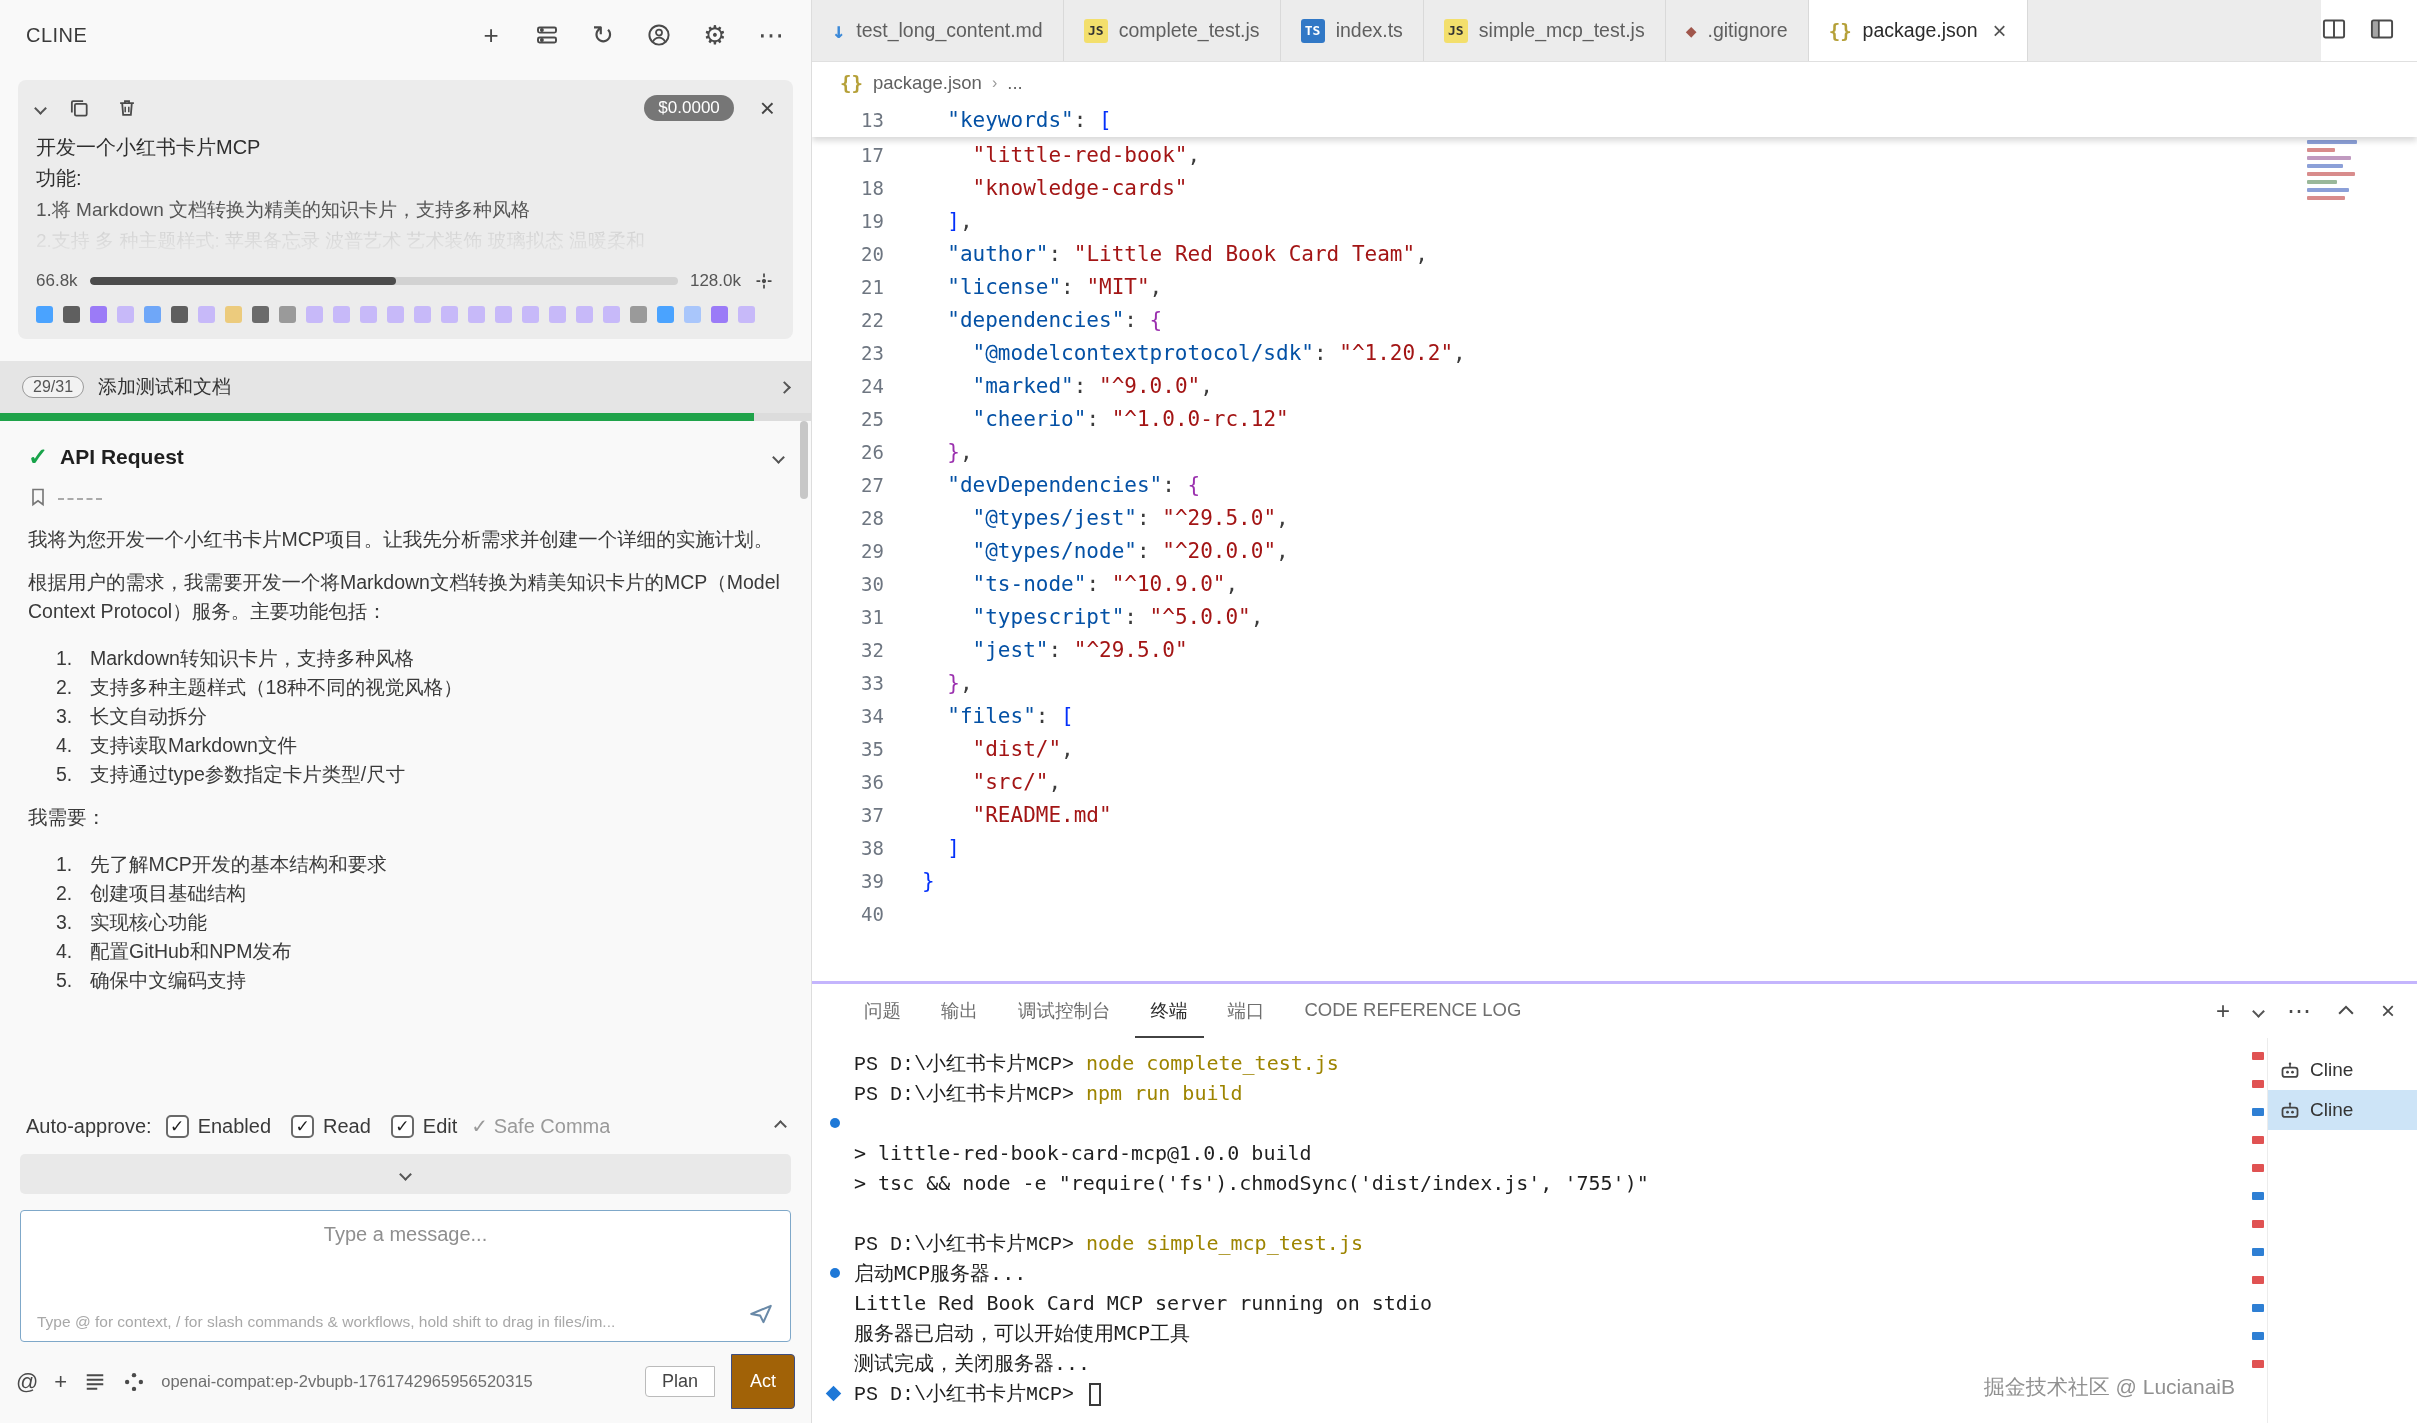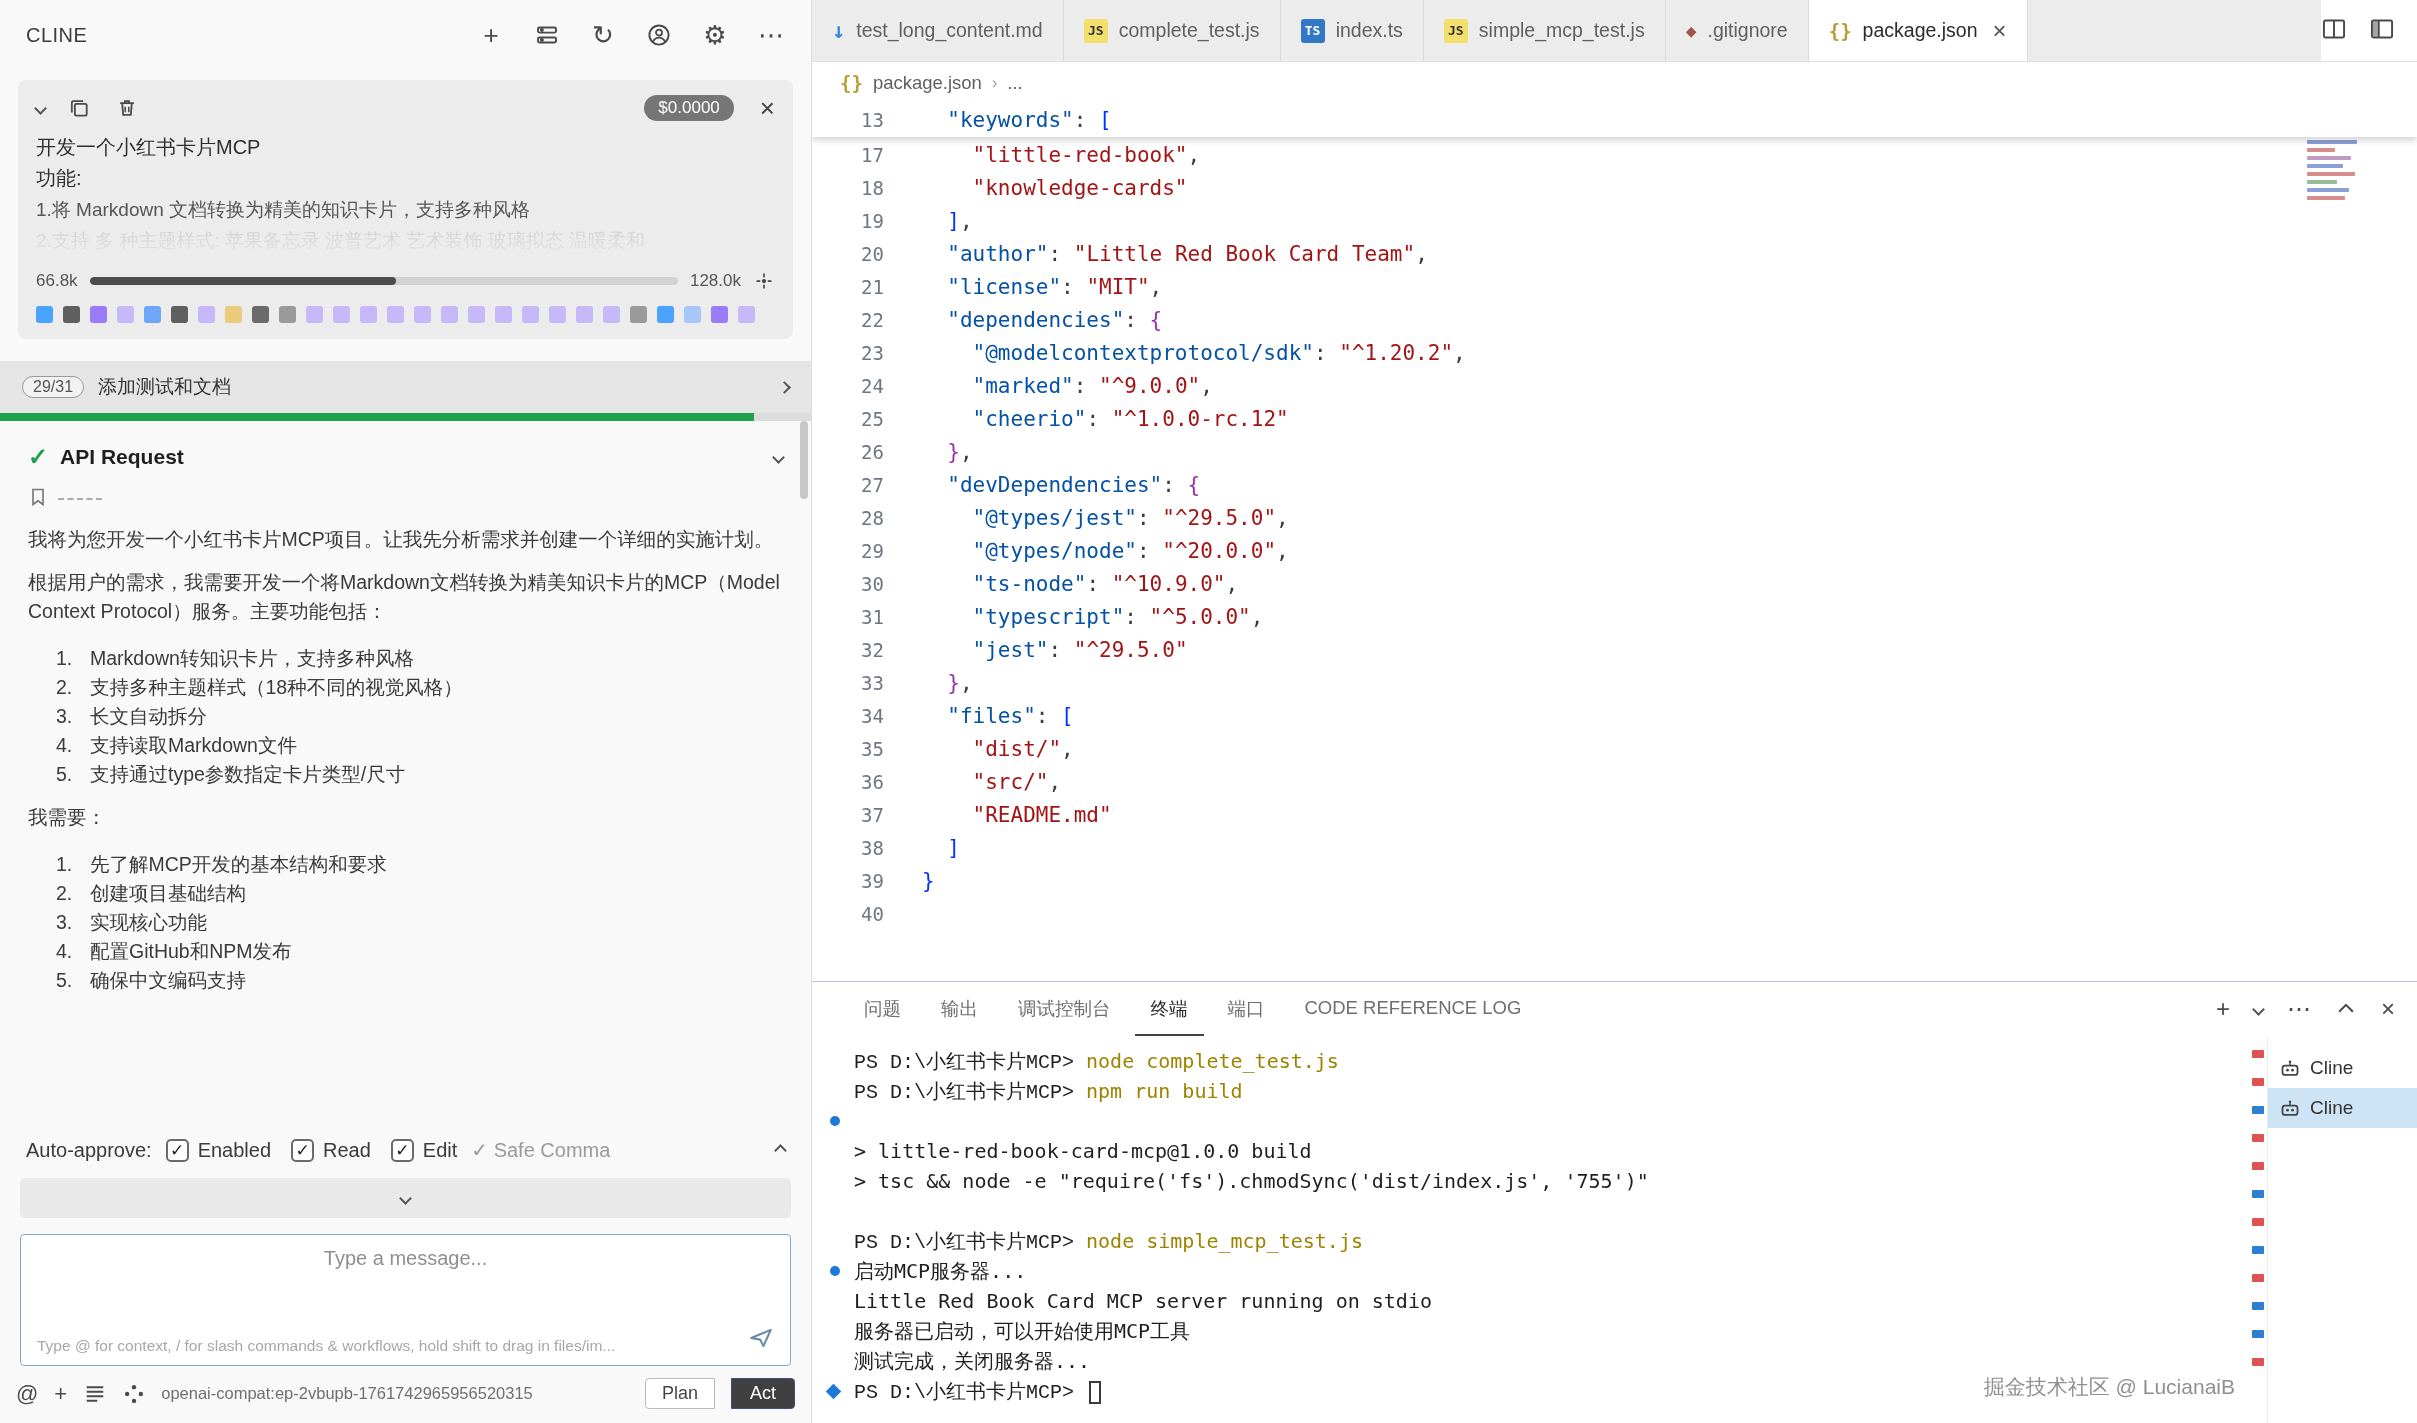--- a/index.html
+++ b/index.html
@@ -66,21 +66,21 @@
   .input-box { margin:16px 20px 0; border:1px solid #7fa8c9; border-radius:4px; background:#fff; padding:12px 16px 10px; height:132px; display:flex; flex-direction:column; }
   .msg-input { border:none; outline:none; font-size:20px; color:#333; font-family:"Liberation Sans",sans-serif; background:transparent; width:100%;text-align:center; }
   .msg-input::placeholder { color:#8f8f8f; }
   .input-bottom { margin-top:auto; display:flex; align-items:flex-end; gap:10px; }
   .input-hint { flex:1; font-size:15.5px; color:#a8a8a8; white-space:nowrap; overflow:hidden; }
   .side-footer { display:flex; align-items:center; gap:16px; padding:12px 16px 14px; }
   .ficon-btn { font-size:22px; color:#4a4a4a; cursor:pointer; display:flex; align-items:center; }
   .model-text { font-size:16.5px; color:#6f6f6f; max-width:430px; white-space:nowrap; overflow:hidden; text-overflow:ellipsis; }
   .side-footer .spacer { flex:1; }
   .btn-plan { border:1px solid #bbb; background:#fff; color:#444; font-size:18px; padding:4px 16px; border-radius:4px 0 0 4px; cursor:pointer; }
-  .btn-act { border:1px solid #3e4e82; background:#404040; color:#fff; font-size:18px; padding:4px 18px; border-radius:0 4px 4px 0; cursor:pointer; }
+  .btn-act { border:1px solid #3e4e82; background:#a16207; color:#fff; font-size:18px; padding:16px 18px; border-radius:0 4px 4px 0; cursor:pointer; }
 
   
   .main { flex:1; display:flex; flex-direction:column; min-width:0; }
   .tabbar { height:62px; background:#ececec; display:flex; align-items:stretch; border-bottom:1px solid #e0e0e0; }
   .tabs { display:flex; }
   .tab { display:flex; align-items:center; gap:11px; padding:0 20px; font-size:19.5px; color:#5f5f5f;
          background:#ececec; border-right:1px solid #d9d9d9; cursor:pointer; white-space:nowrap; }
   .tab.active { background:#fff; color:#2b2b2b; }
   .tab-close { font-size:24px; color:#555; margin-left:4px; }
   .ficon { display:inline-flex; align-items:center; justify-content:center; font-family:"DejaVu Sans Mono",monospace; }
@@ -102,21 +102,21 @@
   .tk-ws { }
   .tk-key { color:#0451a5; }
   .tk-str { color:#a31515; }
   .tk-p { color:#3b3b3b; }
   .tk-b1 { color:#0431fa; }
   .tk-b2 { color:#9a2fae; }
   .minimap { position:absolute; top:4px; right:14px; width:96px; display:flex; flex-direction:column; gap:4px; align-items:flex-start; }
   .mmark { height:4px; border-radius:1px; display:block; }
 
   
-  .panel { flex:1; border-top:1px solid #c4b5fd; background:#fff; display:flex; flex-direction:column; min-height:0; }
+  .panel { flex:1; border-top:3px solid #c4b5fd; background:#fff; display:flex; flex-direction:column; min-height:0; }
   .panel-head { height:54px; display:flex; align-items:center; padding:0 22px 0 36px; }
   .ptabs { display:flex; gap:8px; height:100%; }
   .ptab { display:flex; align-items:center; padding:0 16px; font-size:18.5px; color:#6f6f6f; cursor:pointer; border-bottom:2px solid transparent; }
   .ptab.active { color:#2b2b2b; border-bottom-color:#424242; }
   .panel-actions { margin-left:auto; display:flex; align-items:center; gap:24px; color:#4a4a4a; }
   .pa-icon { font-size:24px; cursor:pointer; display:flex; align-items:center; }
 
   .panel-body { flex:1; display:flex; min-height:0; position:relative; }
   .term { flex:1; padding:10px 10px 0 42px; position:relative; overflow:hidden; }
   .term-line { position:relative; height:30px; line-height:30px; font-family:"DejaVu Sans Mono",monospace; font-size:20px; white-space:pre; }

